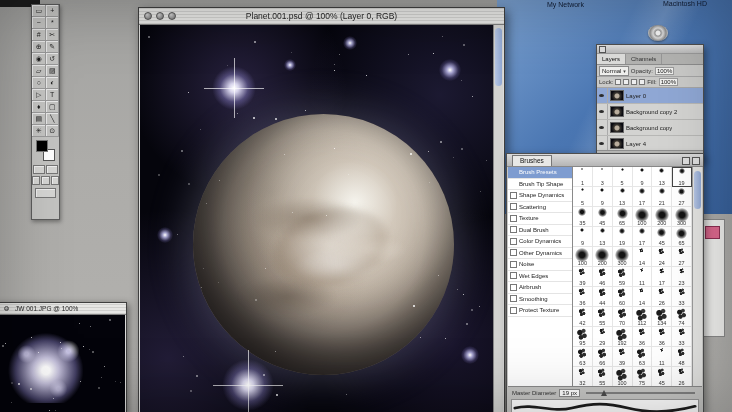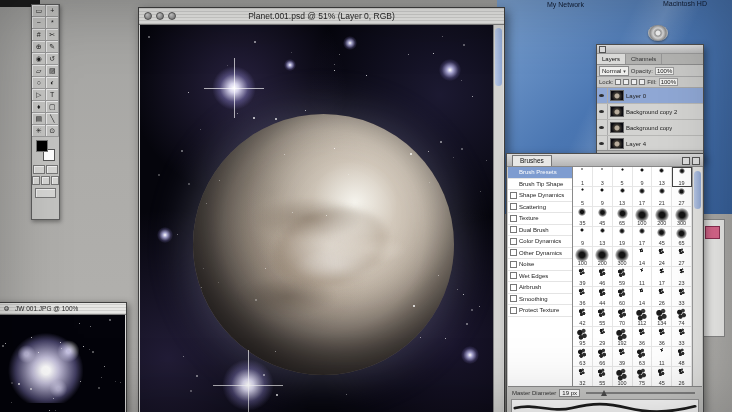--- a/index.html
+++ b/index.html
@@ -226,21 +226,21 @@
       <div class="mbtn"></div>
     </div>
     <div class="ir-btn"></div>
   </div>
 
   <div class="doc-window">
     <div class="doc-titlebar">
       <div class="win-btn close"></div>
       <div class="win-btn min"></div>
       <div class="win-btn zoomb"></div>
-      <div class="doc-title">Planet.001.psd @ 51% (Layer 0, RGB)</div>
+      <div class="doc-title">Planet.001.psd @ 100% (Layer 0, RGB)</div>
     </div>
     <div class="doc-content">
       <div class="doc-canvas">
         <div class="planet"></div>
         <div class="bigstar s1"></div>
         <div class="bigstar s2"></div>
       <div class="star" style="left: 22.4%; top: 40%; width: 1px; height: 1px; opacity: 0.49;"></div>
           <div class="star" style="left: 77.4%; top: 72.1%; width: 2px; height: 2px; opacity: 0.98;"></div>
           <div class="star" style="left: 2.4%; top: 2.9%; width: 2px; height: 2px; opacity: 0.48;"></div>
           <div class="star" style="left: 58.3%; top: 95.2%; width: 1px; height: 1px; opacity: 0.53;"></div>

